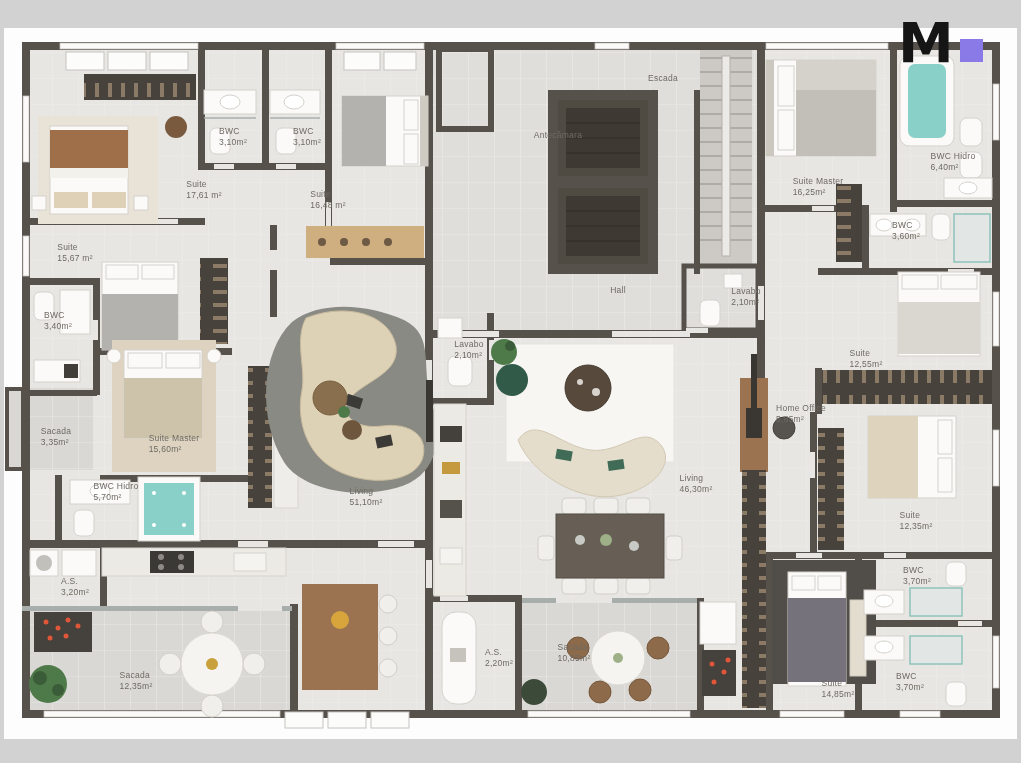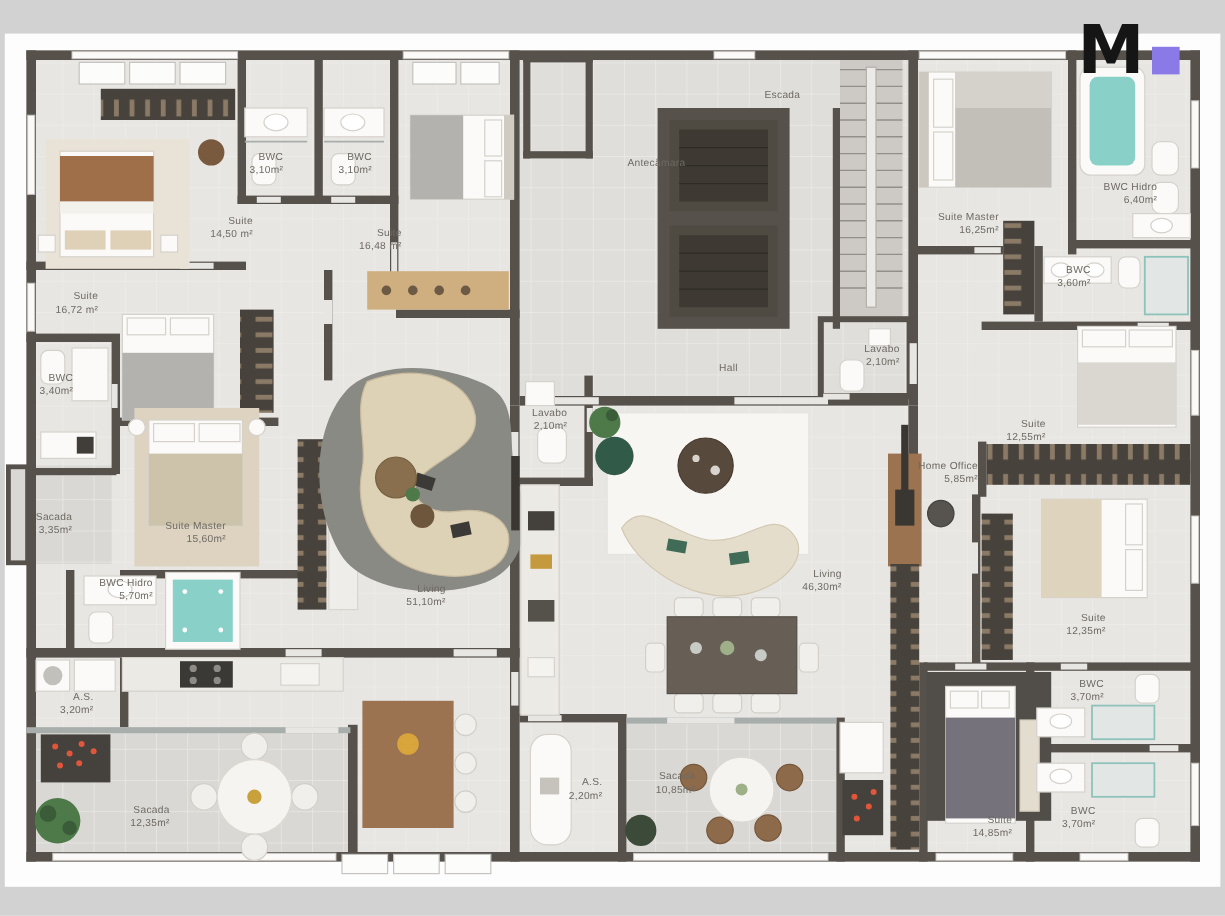--- a/index.html
+++ b/index.html
@@ -6,22 +6,22 @@
   body{
     width:1021px;height:763px;position:relative;overflow:hidden;
     background:var(--gray-band,#d2d2d2);
     font-family:"Liberation Sans",sans-serif;
   }
   #canvas{position:absolute;left:4px;top:28px;width:1013px;height:711px;background:var(--canvas,#fdfdfd);z-index:1;}
   #plan-svg{position:absolute;left:0;top:0;z-index:2;}
   .labels{position:absolute;inset:0;z-index:5;pointer-events:none;}
   .room-label{
     position:absolute;transform:translate(-50%,-50%);
-    text-align:right;font-size:8.5px;line-height:1.35;letter-spacing:.25px;
-    color:var(--label,#6e6a63);white-space:nowrap;
+    text-align:left;font-size:8.5px;line-height:1.35;letter-spacing:.25px;
+    color:var(--label,#6e6a63);white-space:nowrap;margin-left:11px;
   }
   .logo{position:absolute;left:898px;top:18px;display:flex;align-items:flex-start;gap:9px;z-index:6;}
   .logo-letter{font-family:"DejaVu Sans",sans-serif;font-weight:900;font-size:56px;line-height:50px;letter-spacing:-3px;color:#151515;}
   .logo-square{width:23px;height:23px;margin-top:21px;background:#8a7ae8;display:inline-block;}
   
   .wall{fill:var(--wall,#57514c)}
   .floor{fill:var(--floor,#e7e6e3)}
   .floor-core{fill:var(--floor-core,#dfdedb)}
   .balcony{fill:var(--balcony,#d9d8d4)}
   .door{fill:var(--floor,#e7e6e3)}
@@ -515,42 +515,42 @@
     <rect class="shower" x="910" y="588" width="52" height="28"></rect>
     <rect class="fx" x="946" y="562" width="20" height="24" rx="6"></rect>
     <rect class="fx" x="864" y="636" width="40" height="24"></rect>
       <ellipse cx="884" cy="647" rx="9" ry="6" fill="#fff" stroke="#d5d2cc"></ellipse>
     <rect class="shower" x="910" y="636" width="52" height="28"></rect>
     <rect class="fx" x="946" y="682" width="20" height="24" rx="6"></rect>
   </g>
 </svg>
 
 <div class="labels">
-  <div class="room-label" style="left:193px;top:190px"><span>Suite</span><br><span>14,50 m²</span></div>
+  <div class="room-label" style="left:193px;top:190px"><span>Suite</span><br><span>17,61 m²</span></div>
   <div class="room-label" style="left:222px;top:137px"><span>BWC</span><br><span>3,10m²</span></div>
   <div class="room-label" style="left:296px;top:137px"><span>BWC</span><br><span>3,10m²</span></div>
   <div class="room-label" style="left:317px;top:200px"><span>Suite</span><br><span>16,48 m²</span></div>
-  <div class="room-label" style="left:64px;top:253px"><span>Suite</span><br><span>16,72 m²</span></div>
+  <div class="room-label" style="left:64px;top:253px"><span>Suite</span><br><span>15,67 m²</span></div>
   <div class="room-label" style="left:47px;top:321px"><span>BWC</span><br><span>3,40m²</span></div>
   <div class="room-label" style="left:45px;top:437px"><span>Sacada</span><br><span>3,35m²</span></div>
   <div class="room-label" style="left:163px;top:444px"><span>Suite Master</span><br><span>15,60m²</span></div>
   <div class="room-label" style="left:105px;top:492px"><span>BWC Hidro</span><br><span>5,70m²</span></div>
   <div class="room-label" style="left:64px;top:587px"><span>A.S.</span><br><span>3,20m²</span></div>
   <div class="room-label" style="left:125px;top:681px"><span>Sacada</span><br><span>12,35m²</span></div>
   <div class="room-label" style="left:355px;top:497px"><span>Living</span><br><span>51,10m²</span></div>
   <div class="room-label" style="left:458px;top:350px"><span>Lavabo</span><br><span>2,10m²</span></div>
-  <div class="room-label" style="left:607px;top:307px"><span>Hall</span></div>
+  <div class="room-label" style="left:607px;top:291px"><span>Hall</span></div>
   <div class="room-label" style="left:547px;top:136px"><span>Antecâmara</span></div>
   <div class="room-label" style="left:652px;top:79px"><span>Escada</span></div>
   <div class="room-label" style="left:807px;top:187px"><span>Suite Master</span><br><span>16,25m²</span></div>
   <div class="room-label" style="left:942px;top:162px"><span>BWC Hidro</span><br><span>6,40m²</span></div>
   <div class="room-label" style="left:895px;top:231px"><span>BWC</span><br><span>3,60m²</span></div>
   <div class="room-label" style="left:735px;top:297px"><span>Lavabo</span><br><span>2,10m²</span></div>
   <div class="room-label" style="left:855px;top:359px"><span>Suite</span><br><span>12,55m²</span></div>
-  <div class="room-label" style="left:790px;top:394px"><span>Home Office</span><br><span>5,85m²</span></div>
+  <div class="room-label" style="left:790px;top:414px"><span>Home Office</span><br><span>5,85m²</span></div>
   <div class="room-label" style="left:685px;top:484px"><span>Living</span><br><span>46,30m²</span></div>
   <div class="room-label" style="left:905px;top:521px"><span>Suite</span><br><span>12,35m²</span></div>
   <div class="room-label" style="left:906px;top:576px"><span>BWC</span><br><span>3,70m²</span></div>
   <div class="room-label" style="left:563px;top:653px"><span>Sacada</span><br><span>10,85m²</span></div>
   <div class="room-label" style="left:488px;top:658px"><span>A.S.</span><br><span>2,20m²</span></div>
   <div class="room-label" style="left:827px;top:689px"><span>Suite</span><br><span>14,85m²</span></div>
   <div class="room-label" style="left:899px;top:682px"><span>BWC</span><br><span>3,70m²</span></div>
 </div>
 
 <div class="logo">

